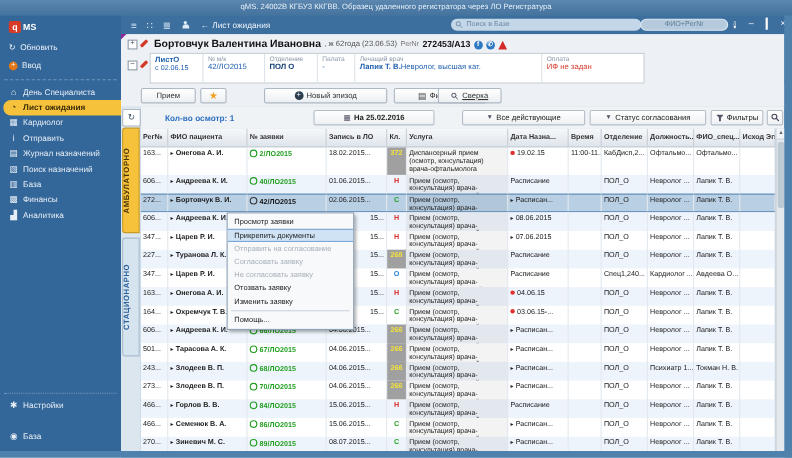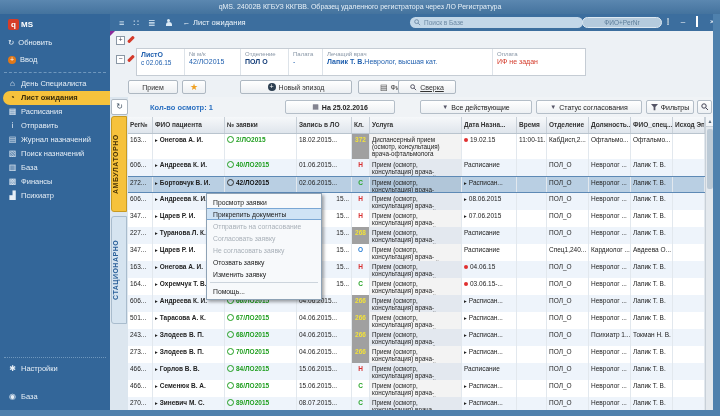--- a/index.html
+++ b/index.html
@@ -151,21 +151,21 @@
         <div class="nav-item">
           <span class="nav-ico">⌂</span>
           <span>День Специалиста</span>
         </div>
         <div class="nav-item active">
           <span class="nav-ico">◔</span>
           <span>Лист ожидания</span>
         </div>
         <div class="nav-item">
           <span class="nav-ico">▦</span>
-          <span>Расписания</span>
+          <span>Кардиолог</span>
         </div>
         <div class="nav-item">
           <span class="nav-ico">ℹ</span>
           <span>Отправить</span>
         </div>
         <div class="nav-item">
           <span class="nav-ico">▤</span>
           <span>Журнал назначений</span>
         </div>
         <div class="nav-item">
@@ -175,39 +175,48 @@
         <div class="nav-item">
           <span class="nav-ico">▥</span>
           <span>База</span>
         </div>
         <div class="nav-item">
           <span class="nav-ico">▩</span>
           <span>Финансы</span>
         </div>
         <div class="nav-item">
           <span class="nav-ico">▟</span>
-          <span>Психиатр</span>
+          <span>Аналитика</span>
         </div>
       </div>
     <div class="sb-bottom">
       <div class="sbsep" style="border-top-style:dotted;margin-bottom:4px;"></div>
       <div class="nav-item">
         <span class="nav-ico">✱</span>
         <span>Настройки</span>
       </div>
       <div class="nav-item" style="margin:14px 0 6px 0;">
         <span class="nav-ico">◉</span>
         <span>База</span>
       </div>
     </div>
   </div>
 
   <div class="abs main">
     <span class="abs xp" style="left:6px;top:5px;">+</span>
     <span class="abs pencil" style="left:17px;top:7px;"></span>
+    <div class="prow" style="left:30px;">
+      <span class="pname">Бортовчук Валентина Ивановна</span>
+        <span class="pmeta">, ж 62года (23.06.53)</span>
+      <span class="preg-l">PerNr</span>
+      <span class="preg-n">272453/A13</span>
+      <span class="pic">f</span>
+      <span class="pic">✆</span>
+      <span class="warn"></span>
+    </div>
     <span class="abs xp" style="left:6px;top:24px;">−</span>
     <span class="abs pencil" style="left:17px;top:26px;"></span>
     <div class="card">
       <div class="cc" style="width:48px;">
         <div class="cv" style="font-weight:bold;">ЛистО</div>
         <div class="cv" style="font-size:6.5px;">с 02.06.15</div>
       </div>
       <div class="cc" style="width:56px;">
         <div class="cl">№ м/к</div>
         <div class="cv">42/ЛО2015</div>

